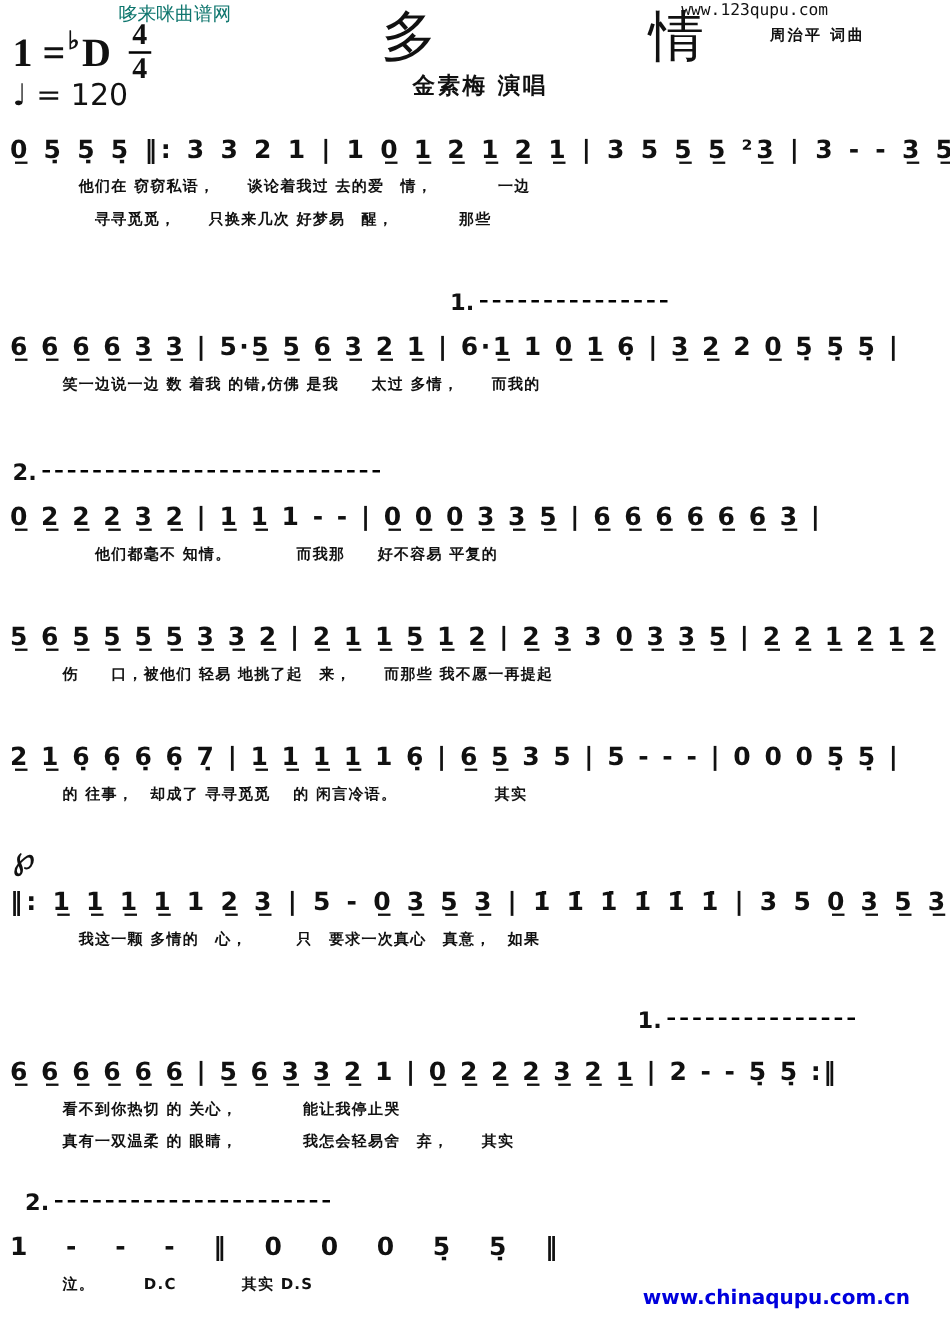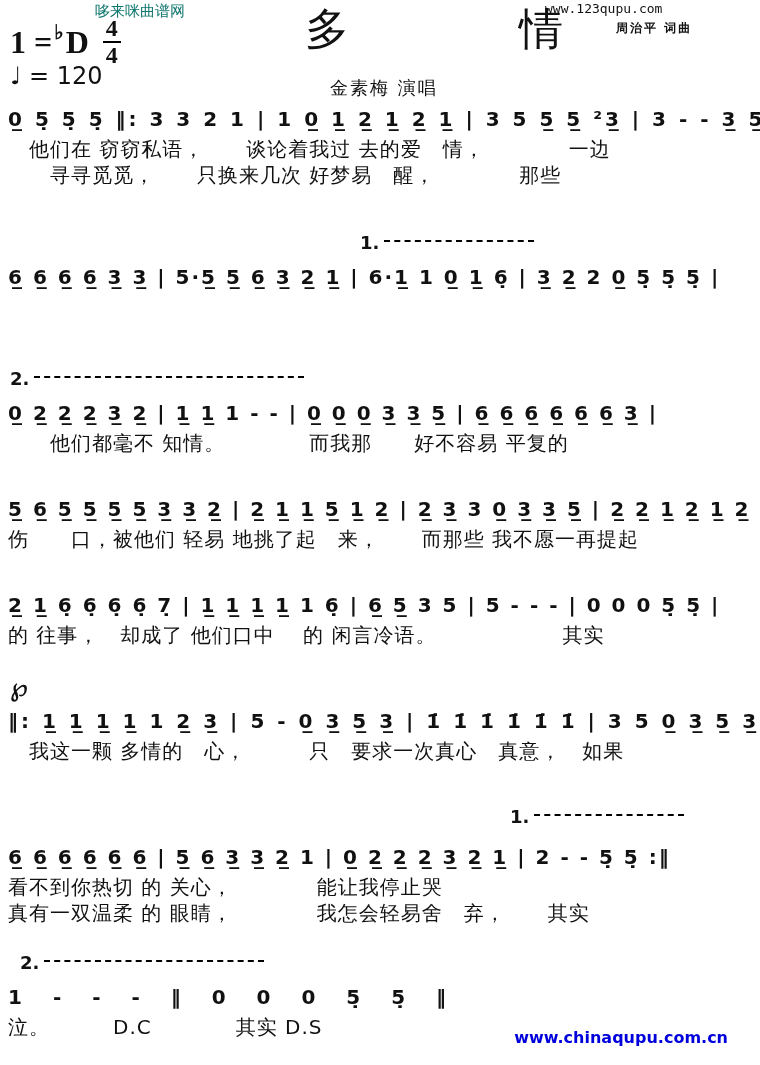--- a/index.html
+++ b/index.html
@@ -11,29 +11,29 @@
   .watermark{position:absolute;left:95px;top:2px;font-size:15px;color:#0f766e;}
   .keybox{position:absolute;left:10px;top:16px;display:flex;align-items:center;
           font-family:"Liberation Serif",serif;font-weight:bold;font-size:32px;}
   .keybox .flat{font-size:20px;vertical-align:super;position:relative;top:-10px;margin:0 2px;}
   .ts{display:inline-flex;flex-direction:column;align-items:center;margin-left:14px;
       font-size:24px;line-height:1.05;font-weight:bold;}
   .ts .num{border-bottom:2px solid #000;padding:0 3px;}
   .tempo{position:absolute;left:10px;top:62px;font-size:24px;font-weight:normal;}
   .title{position:absolute;left:305px;top:0px;font-size:44px;font-weight:normal;
          letter-spacing:170px;white-space:nowrap;}
-  .singer{position:absolute;left:330px;top:56px;font-size:18px;font-weight:normal;letter-spacing:2px;margin-top:20px;}
+  .singer{position:absolute;left:330px;top:56px;font-size:18px;font-weight:bold;letter-spacing:2px;}
   .site-top{position:absolute;left:545px;top:1px;font-family:"DejaVu Sans Mono",monospace;
             font-size:13px;font-weight:normal;color:#111;}
   .credit{position:absolute;left:616px;top:20px;font-size:12px;font-weight:bold;letter-spacing:2px;}
   
   #score{position:absolute;left:0;top:0;width:760px;height:1065px;}
   .line{position:absolute;left:8px;right:6px;}
   .notes{font-size:20px;font-weight:bold;letter-spacing:2px;white-space:pre;line-height:34px;}
-  .lyric{font-size:20px;font-weight:normal;white-space:pre;line-height:26px;letter-spacing:1px;}
+  .lyric{font-size:12px;font-weight:bold;white-space:pre;line-height:26px;letter-spacing:1px;margin-left:42px;}
   .marker{position:absolute;top:-28px;left:2px;font-size:18px;font-weight:bold;}
   .volta::after{content:"";position:absolute;left:100%;top:8px;margin-left:5px;
                 width:var(--vw,160px);border-top:2px dashed #000;}
   .segno{font-size:26px;font-style:italic;top:-32px;}
   .line1{top:102px}
   .line2{top:260px}
   .line3{top:396px}
   .line4{top:492px}
   .line5{top:588px}
   .line6{top:704px}
@@ -76,33 +76,34 @@
 
 <div id="score">
     <div class="line line1">
       <div class="notes">0̲ 5̣ 5̣ 5̣ ‖: 3 3 2 1 | 1 0̲ 1̲ 2̲ 1̲ 2̲ 1̲ | 3 5 5̲ 5̲ ²3̲ | 3 - - 3̲ 5̲ |</div>
       <div class="lyric">　他们在 窃窃私语，　　谈论着我过 去的爱　情，　　　　一边</div>
       <div class="lyric">　　寻寻觅觅，　　只换来几次 好梦易　醒，　　　　那些</div>
     </div>
     <div class="line line2">
       <span class="marker volta">1.</span>
       <div class="notes">6̲ 6̲ 6̲ 6̲ 3̲ 3̲ | 5·5̲ 5̲ 6̲ 3̲ 2̲ 1̲ | 6·1̲ 1 0̲ 1̲ 6̣ | 3̲ 2̲ 2 0̲ 5̣ 5̣ 5̣ |</div>
+      <div class="lyric">笑一边说一边 数 着我 的错,仿佛 是我　　太过 多情，　　而我的</div>
     </div>
     <div class="line line3">
       <span class="marker volta">2.</span>
       <div class="notes">0̲ 2̲ 2̲ 2̲ 3̲ 2̲ | 1̲ 1̲ 1 - - | 0̲ 0̲ 0̲ 3̲ 3̲ 5̲ | 6̲ 6̲ 6̲ 6̲ 6̲ 6̲ 3̲ |</div>
       <div class="lyric">　　他们都毫不 知情。　　　　而我那　　好不容易 平复的</div>
     </div>
     <div class="line line4">
       <div class="notes">5̲ 6̲ 5̲ 5̲ 5̲ 5̲ 3̲ 3̲ 2̲ | 2̲ 1̲ 1̲ 5̲ 1̲ 2̲ | 2̲ 3̲ 3 0̲ 3̲ 3̲ 5̲ | 2̲ 2̲ 1̲ 2̲ 1̲ 2̲ 3̲ |</div>
       <div class="lyric">伤　　口，被他们 轻易 地挑了起　来，　　而那些 我不愿一再提起</div>
     </div>
     <div class="line line5">
       <div class="notes">2̲ 1̲ 6̣ 6̣ 6̣ 6̣ 7̣ | 1̲ 1̲ 1̲ 1̲ 1 6̣ | 6̲ 5̲ 3 5 | 5 - - - | 0 0 0 5̣ 5̣ |</div>
-      <div class="lyric">的 往事，　却成了 他们口中　 的 闲言冷语。　　　　　　其实</div>
+      <div class="lyric">的 往事，　却成了 寻寻觅觅　 的 闲言冷语。　　　　　　其实</div>
     </div>
     <div class="line line6">
       <span class="marker segno">℘</span>
       <div class="notes">‖: 1̲ 1̲ 1̲ 1̲ 1 2̲ 3̲ | 5 - 0̲ 3̲ 5̲ 3̲ | 1̇ 1̇ 1̇ 1̇ 1̇ 1̇ | 3 5 0̲ 3̲ 5̲ 3̲ |</div>
       <div class="lyric">　我这一颗 多情的　心，　　　只　要求一次真心　真意，　如果</div>
     </div>
     <div class="line line7">
       <span class="marker volta">1.</span>
       <div class="notes">6̲ 6̲ 6̲ 6̲ 6̲ 6̲ | 5̲ 6̲ 3̲ 3̲ 2̲ 1 | 0̲ 2̲ 2̲ 2̲ 3̲ 2̲ 1̲ | 2 - - 5̣ 5̣ :‖</div>
       <div class="lyric">看不到你热切 的 关心，　　　　能让我停止哭</div>

